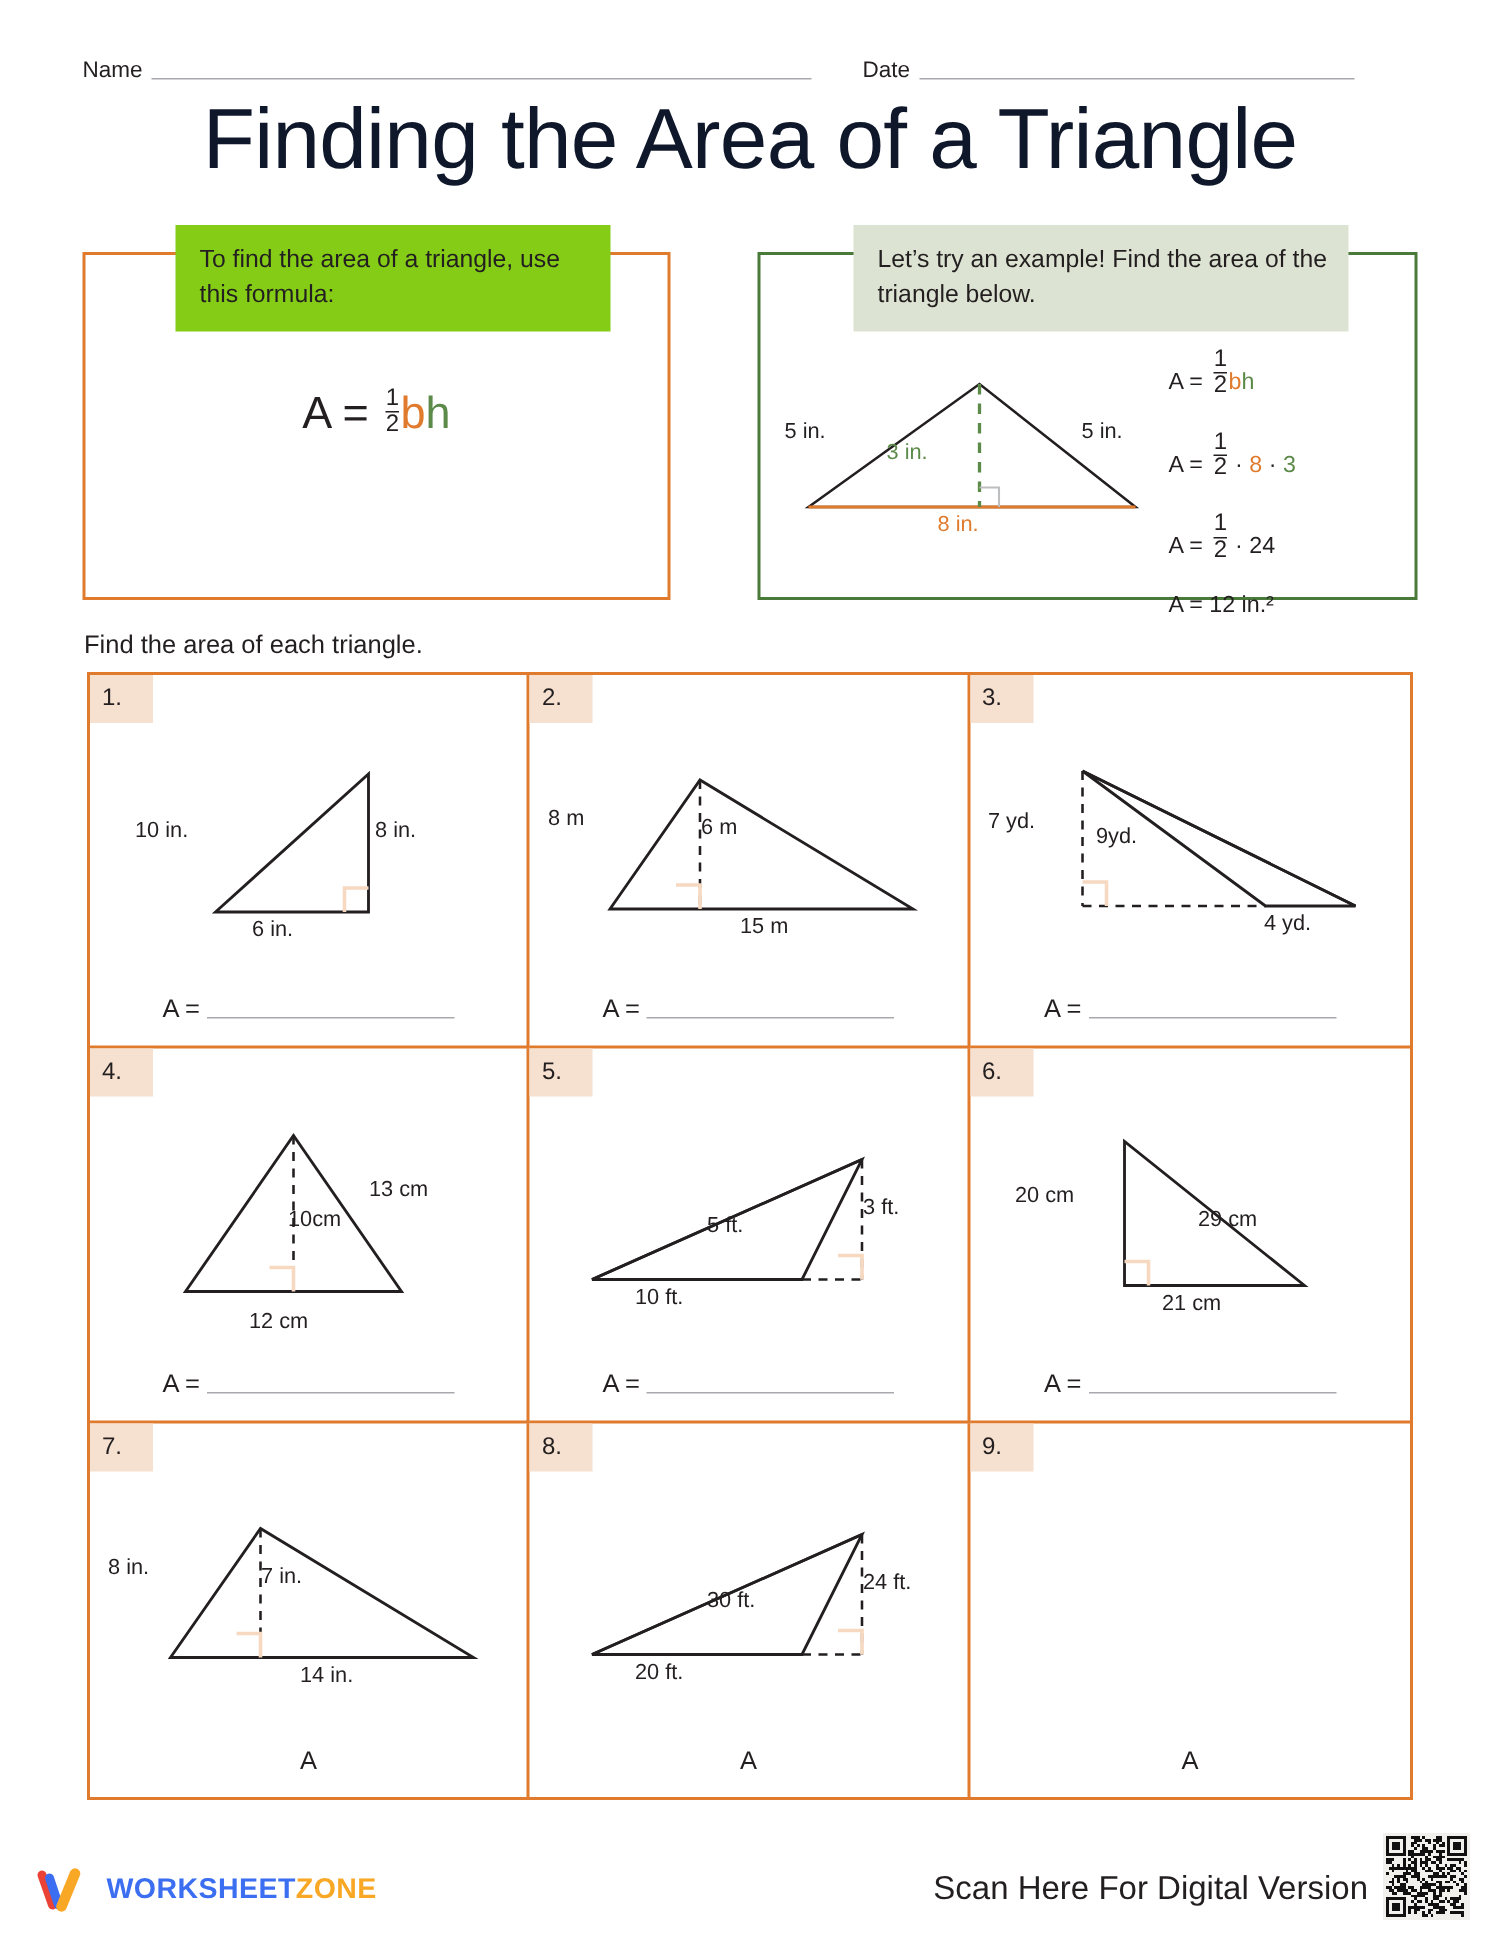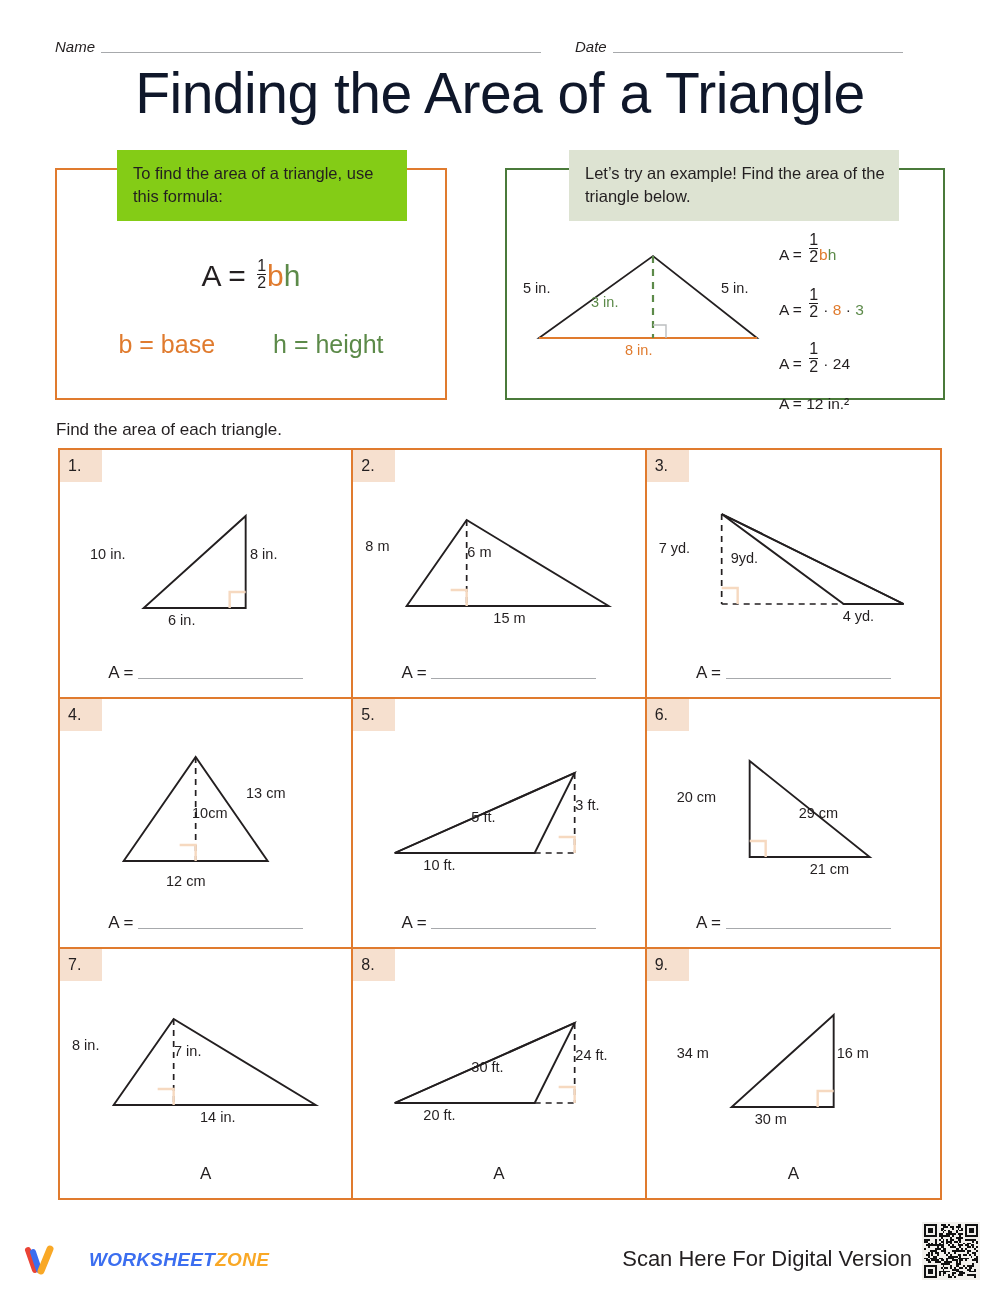--- a/index.html
+++ b/index.html
@@ -9,21 +9,21 @@
     background:#ffffff;
     font-family:"Liberation Sans", sans-serif;
     color:#231f20;
     position:relative;
     overflow:hidden;
   }
 
   
   .namebar { position:absolute; left:55px; top:32px; width:890px; height:24px;
              display:flex; align-items:flex-end; }
-  .nd-label { font-size:15px; color:#231f20; line-height:1; padding-bottom:2px;font-style:italic; }
+  .nd-label { font-size:15px; color:#231f20; line-height:1; padding-bottom:2px; }
   .nd-rule  { flex:0 0 auto; border-bottom:1.3px solid #a7a9ac; height:1px; margin:0 0 3px 6px; }
   .rule-name { width:440px; }
   .rule-date { width:290px; }
   .gap { width:34px; }
 
   
   .title { position:absolute; left:0; top:60px; width:1000px; text-align:center;
            font-size:57px; color:#0f172a; letter-spacing:-0.5px;
            font-family:"Liberation Sans", sans-serif; font-weight:400; }
 
@@ -76,21 +76,21 @@
   .fig svg { display:block; width:100%; height:100%; overflow:visible; }
 
   .ans { position:absolute; left:0; bottom:14px; width:100%;
          display:flex; justify-content:center; align-items:flex-end;
          font-size:17px; }
   .ans .eq { white-space:pre; }
   .ans .line { width:165px; border-bottom:1.3px solid #a7a9ac; height:1px; margin-bottom:4px; }
 
   
   .footer { position:absolute; left:0; bottom:0; width:1000px; height:80px; }
-  .logo { position:absolute; left:24px; bottom:18px; display:flex; align-items:center; gap:25px;font-style:italic; }
+  .logo { position:absolute; left:24px; bottom:18px; display:flex; align-items:center; gap:7px; }
   .logomark { width:40px; height:32px; position:relative; }
   .logotext { font-size:19px; font-weight:bold; letter-spacing:0.3px; }
   .lt-blue { color:#3b6ef0; }
   .lt-orange { color:#f9a826; }
 
   .scan { position:absolute; right:88px; bottom:22px; font-size:22px; color:#231f20; }
   .qr { position:absolute; right:20px; bottom:14px; width:58px; height:58px; background:#f2f0ec; padding:2px; }
   .qr svg { display:block; }
 </style>
 </head>
@@ -113,24 +113,20 @@
 
     <div class="formula">
       <span>A</span>
       <span>=</span>
       <span class="frac">
         <span class="num">1</span>
         <span class="den">2</span>
       </span><span class="c-orange">b</span><span class="c-green">h</span>
     </div>
 
-    <div class="legend">
-      <span class="c-orange">b = base</span>
-      <span class="c-green">h = height</span>
-    </div>
   </div>
 
   <div class="ibox right">
     <div class="ibanner right">Let’s try an example! Find the area of the triangle below.</div>
 
     <div class="exWrap">
       <svg viewBox="0 0 250 140">
         <polygon points="14,106 128,24 232,106" fill="none" stroke="#231f20" stroke-width="1.7"></polygon>
         <line x1="14" y1="106" x2="232" y2="106" stroke="#e07b2e" stroke-width="2"></line>
         <line x1="128" y1="24" x2="128" y2="106" stroke="#5c8a49" stroke-width="2.2" stroke-dasharray="7,6"></line>
@@ -250,21 +246,21 @@
     </div>
     <div class="cell">
       <div class="qnum">6.</div>
       <div class="fig">
         <svg viewBox="0 0 280 160">
           <polygon points="96,34 96,130 216,130" fill="none" stroke="#231f20" stroke-width="1.9"></polygon>
           <polyline points="96,114 112,114 112,130" fill="none" stroke="#f6d9c0" stroke-width="2.4"></polyline>
         </svg>
         <span class="lbl" style="left:30px; top:62px;">20 cm</span>
         <span class="lbl" style="left:152px; top:52px;margin-top:26px;">29 cm</span>
-        <span class="lbl" style="left:128px; top:134px;margin-left:35px;">21 cm</span>
+        <span class="lbl" style="left:128px; top:134px;">21 cm</span>
       </div>
       <div class="ans">
         <span class="eq">A = </span>
         <span class="line"></span>
       </div>
     </div>
     <div class="cell">
       <div class="qnum">7.</div>
       <div class="fig">
         <svg viewBox="0 0 280 160">
@@ -293,29 +289,20 @@
         <span class="lbl" style="left:118px; top:82px;">30 ft.</span>
         <span class="lbl" style="left:222px; top:70px;">24 ft.</span>
         <span class="lbl" style="left:70px; top:130px;">20 ft.</span>
       </div>
       <div class="ans">
         <span class="eq">A</span>
       </div>
     </div>
     <div class="cell">
       <div class="qnum">9.</div>
-      <div class="fig">
-        <svg viewBox="0 0 280 160">
-          <polygon points="78,130 180,130 180,38" fill="none" stroke="#231f20" stroke-width="1.9"></polygon>
-          <polyline points="164,130 164,114 180,114" fill="none" stroke="#f6d9c0" stroke-width="2.4"></polyline>
-        </svg>
-        <span class="lbl" style="left:30px; top:68px;">34 m</span>
-        <span class="lbl" style="left:190px; top:68px;">16 m</span>
-        <span class="lbl" style="left:108px; top:134px;">30 m</span>
-      </div>
       <div class="ans">
         <span class="eq">A</span>
       </div>
     </div>
   </div>
 
 <div class="footer">
   <div class="logo">
     <span class="logomark">
       <svg width="40" height="32" viewBox="0 0 40 32">

